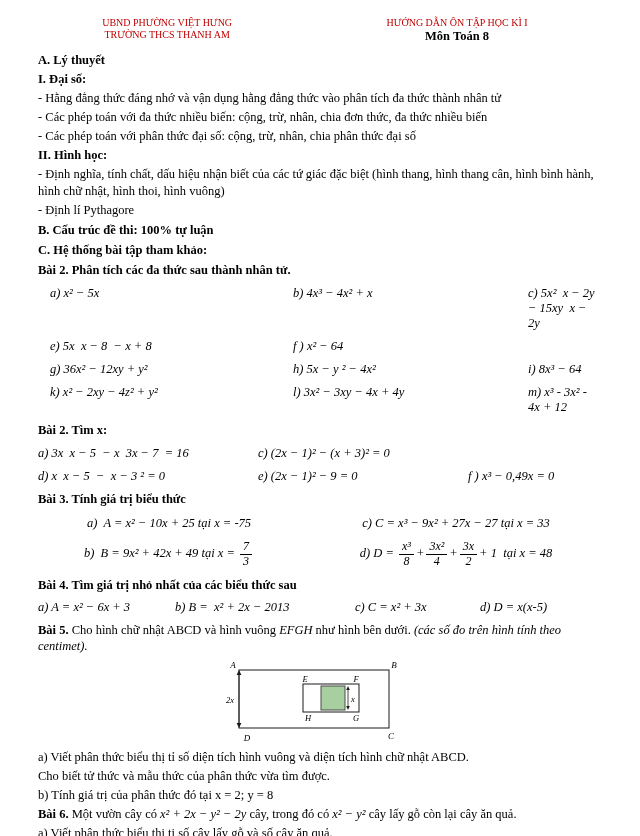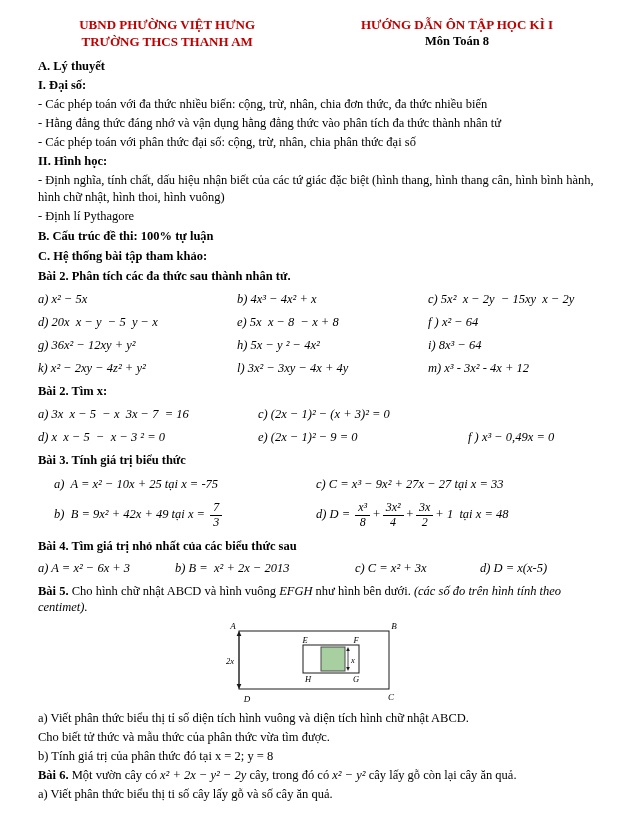--- a/index.html
+++ b/index.html
@@ -8,31 +8,31 @@
 
   
   .hdr { display:flex; justify-content:space-between; margin-bottom:8px; }
   .hdr-left { width:45%; text-align:center; }
   .hdr-right { width:54%; text-align:center; }
   .hdr p { margin:1px 0; }
   .red { color:#C00000; }
   .b { font-weight:bold; }
   .bi { font-weight:bold; }
   .it { font-style:italic; }
-  .hl { font-size:13px; font-weight:bold; }
+  .hl { font-size:10px; font-weight:normal; }
 
   p.line { margin:2.5px 0; line-height:1.32; }
   p.tit { margin:5px 0 3px; font-weight:bold; }
 
   .math { font-style:italic; white-space:pre-wrap; }
 
   
-  .row3a { display:grid; grid-template-columns:199px 191px 1fr; margin:8px 0; }
+  .row3a { display:grid; grid-template-columns:199px 191px 1fr; margin:8px 12px;gap:44px; }
   .row3b { display:grid; grid-template-columns:220px 210px 1fr; margin:8px 0; }
-  .row2  { display:grid; grid-template-columns:262px 1fr; margin:9px 16px; align-items:center; }
+  .row2  { display:grid; grid-template-columns:262px 1fr; margin:9px 0; align-items:center;text-align:center; }
   .row4  { display:grid; grid-template-columns:137px 180px 125px 1fr; margin:7px 0; }
 
   
   .frac { display:inline-flex; flex-direction:column; align-items:center; vertical-align:middle; margin:0 2px; line-height:1.15; font-size:12px; }
   .frac .fn { padding:0 3px; border-bottom:1px solid #000; }
   .frac .fd { padding:0 3px; }
 
   
   .figwrap { display:flex; justify-content:center; margin:3px 0 5px; }
   svg text { font-family:"Liberation Serif", serif; font-style:italic; fill:#000; }
@@ -52,38 +52,37 @@
       <p class="hl red">TRƯỜNG THCS THANH AM</p>
     </div>
     <div class="hdr-right">
       <p class="hl red">HƯỚNG DẪN ÔN TẬP HỌC KÌ I</p>
       <p class="b">Môn Toán 8</p>
     </div>
   </div>
 
   <p class="tit">A. Lý thuyết</p>
   <p class="line bi">I. Đại số:</p>
+  <p class="line">- Hằng đẳng thức đáng nhớ và vận dụng hằng đẳng thức vào phân tích đa thức thành nhân tử</p>
   <p class="line">- Các phép toán với đa thức nhiều biến: cộng, trừ, nhân, chia đơn thức, đa thức nhiều biến</p>
-  <p class="line">- Hằng đẳng thức đáng nhớ và vận dụng hằng đẳng thức vào phân tích đa thức thành nhân tử</p>
   <p class="line">- Các phép toán với phân thức đại số: cộng, trừ, nhân, chia phân thức đại số</p>
   <p class="line bi">II. Hình học:</p>
   <p class="line">- Định nghĩa, tính chất, dấu hiệu nhận biết của các tứ giác đặc biệt (hình thang, hình thang cân, hình bình hành, hình chữ nhật, hình thoi, hình vuông)</p>
   <p class="line">- Định lí Pythagore</p>
   <p class="tit"><span class="b">B. Cấu trúc đề thi:</span><span style="font-weight:bold"> 100% tự luận</span></p>
   <p class="tit">C. Hệ thống bài tập tham khảo:</p>
 
   <p class="tit">Bài 2. Phân tích các đa thức sau thành nhân tử.</p>
   <div>
     <div class="row3a">
       <span class="math">a) x² − 5x</span>
       <span class="math">b) 4x³ − 4x² + x</span>
       <span class="math">c) 5x²  x − 2y  − 15xy  x − 2y</span>
     </div>
     <div class="row3a">
-      <span class="math">d) 20x  x − y  − 5  y − x</span>
       <span class="math">e) 5x  x − 8  − x + 8</span>
       <span class="math">f ) x² − 64</span>
     </div>
     <div class="row3a">
       <span class="math">g) 36x² − 12xy + y²</span>
       <span class="math">h) 5x − y ² − 4x²</span>
       <span class="math">i) 8x³ − 64</span>
     </div>
     <div class="row3a">
       <span class="math">k) x² − 2xy − 4z² + y²</span>

